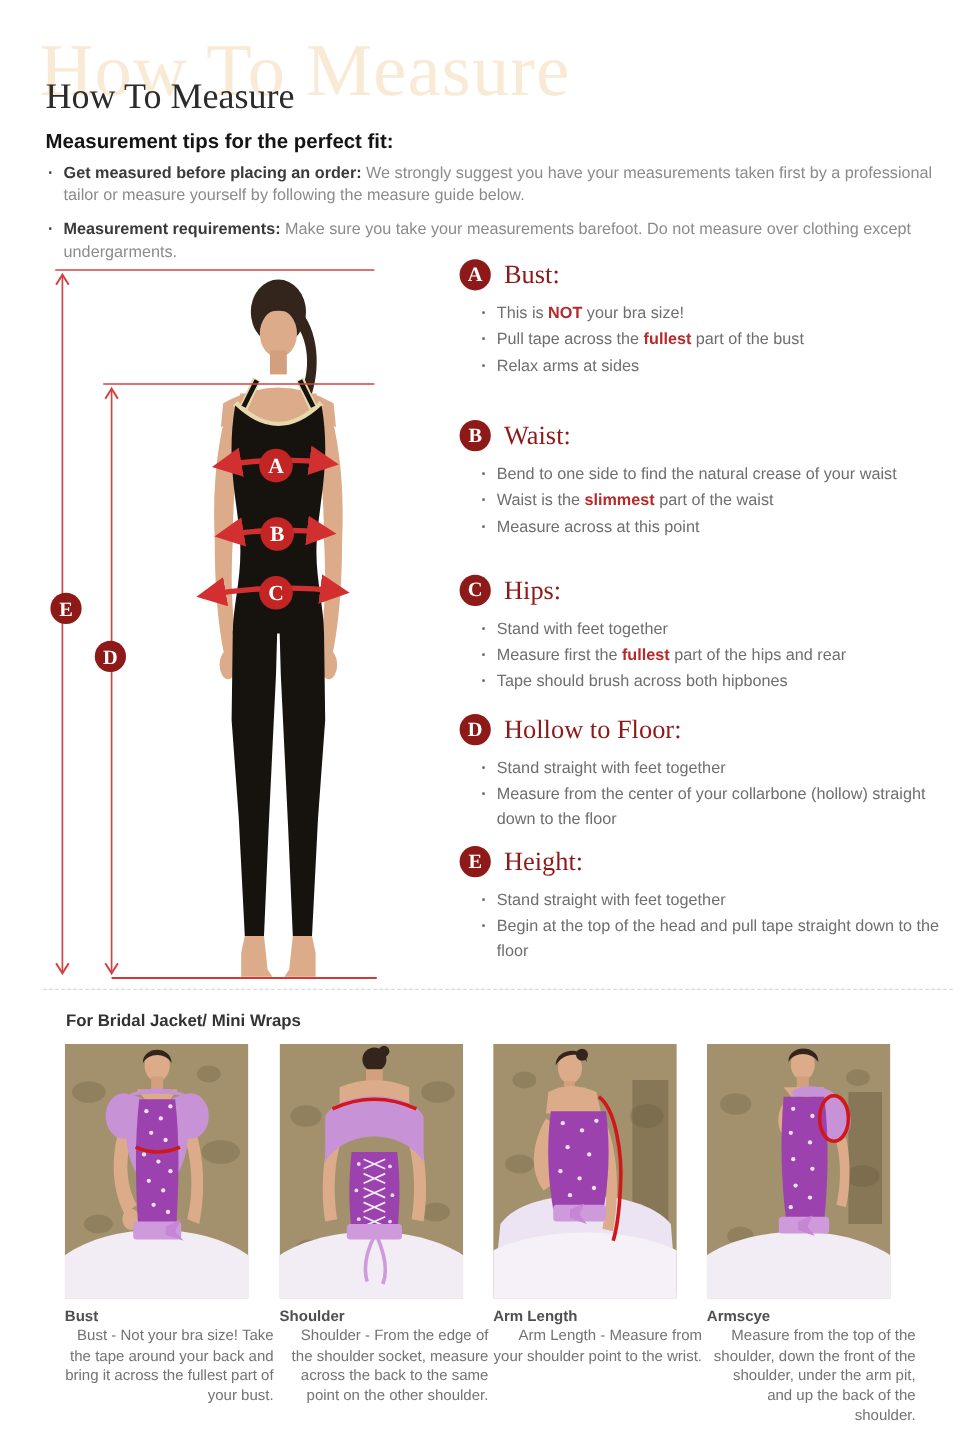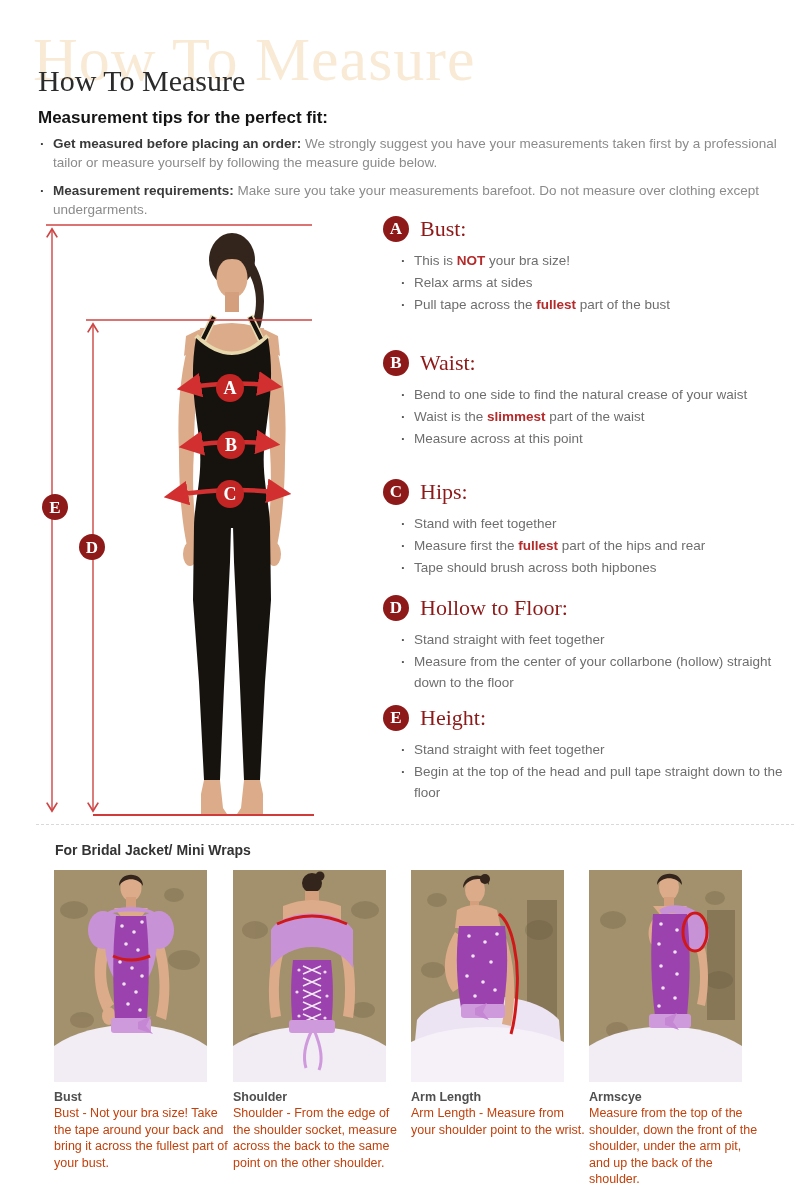--- a/index.html
+++ b/index.html
@@ -35,21 +35,21 @@
   .sec-bullets li::before{content:"\00b7";position:absolute;left:0;color:#555;font-weight:bold;}
   .em{color:var(--em-red,#b52a2a);font-weight:bold;}
   
   .divider{position:absolute;left:36px;top:824px;width:758px;border-top:1px dashed #d9d9d9;}
   .jackets-heading{position:absolute;left:55px;top:842px;font-size:14px;font-weight:bold;color:#333;}
   .photo{position:absolute;top:870px;width:153px;height:212px;}
   .p0{left:54px}.p1{left:233px}.p2{left:411px}.p3{left:589px}
   .caption{position:absolute;top:1090px;width:174px;}
   .c0{left:54px}.c1{left:233px}.c2{left:411px}.c3{left:589px}
   .caption h4{margin:0 0 1px 0;font-size:12.5px;color:#4f4f4f;}
-  .caption p{margin:0;font-size:12.5px;line-height:16.5px;color:#c2410c;}
+  .caption p{margin:0;font-size:12.5px;line-height:16.5px;color:#737373;text-align:right;}
   .redline{stroke:#d01818;stroke-width:3;fill:none;}
 </style>
 </head>
 <body>
 
 <div class="page">
 
   <div class="watermark">How To Measure</div>
   <h1 class="title" style="font-weight:normal;margin:0;">How To Measure</h1>
   <div class="tips-heading">Measurement tips for the perfect fit:</div>
@@ -140,22 +140,22 @@
   </svg>
 
   <div class="sections">
     <div class="section sec-0">
       <div class="sec-head">
         <div class="badge">A</div>
         <div class="sec-title">Bust:</div>
       </div>
       <ul class="sec-bullets">
           <li><span>This is </span><span class="em">NOT</span><span> your bra size!</span></li>
+          <li><span>Pull tape across the </span><span class="em">fullest</span><span> part of the bust</span></li>
           <li><span>Relax arms at sides</span></li>
-          <li><span>Pull tape across the </span><span class="em">fullest</span><span> part of the bust</span></li>
         </ul>
     </div>
     <div class="section sec-1">
       <div class="sec-head">
         <div class="badge">B</div>
         <div class="sec-title">Waist:</div>
       </div>
       <ul class="sec-bullets">
           <li><span>Bend to one side to find the natural crease of your waist</span></li>
           <li><span>Waist is the </span><span class="em">slimmest</span><span> part of the waist</span></li>

